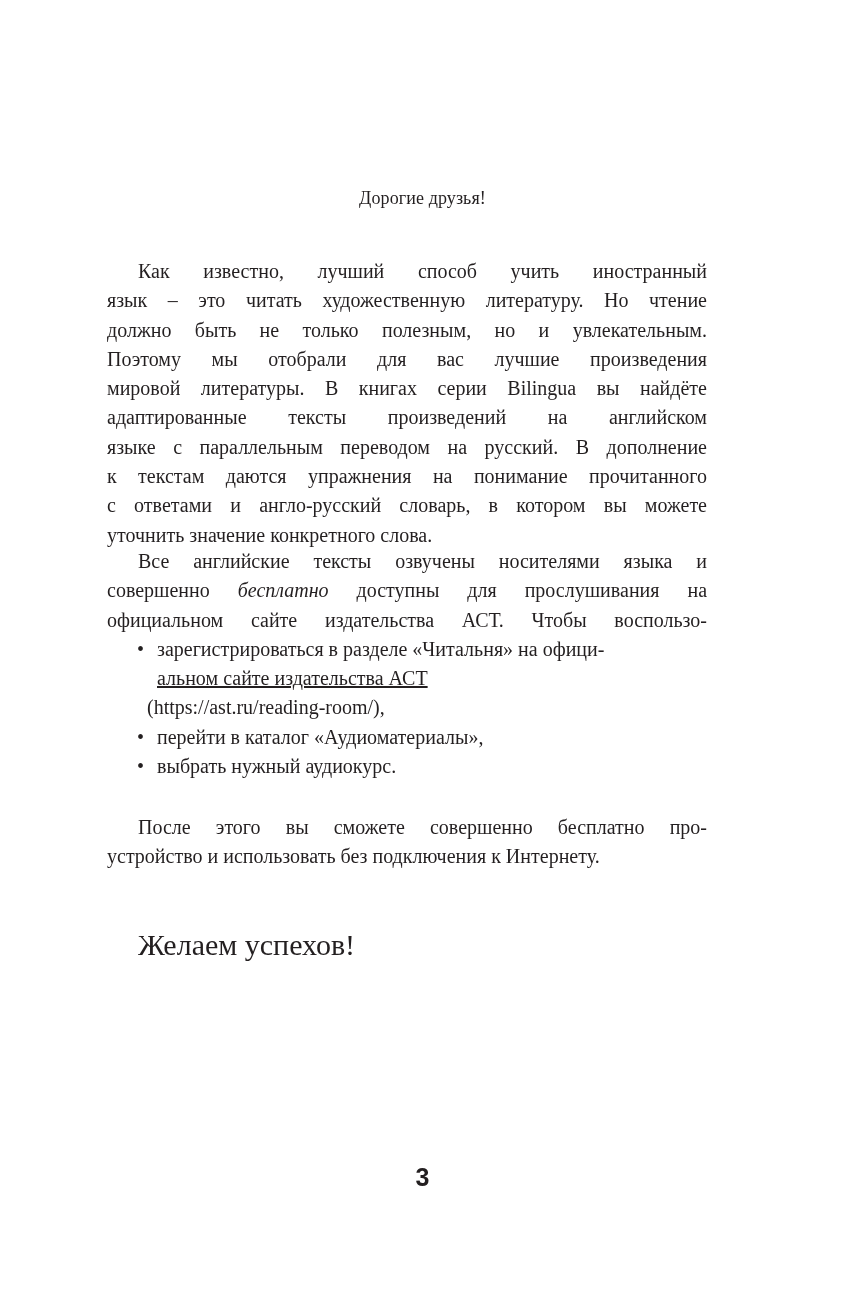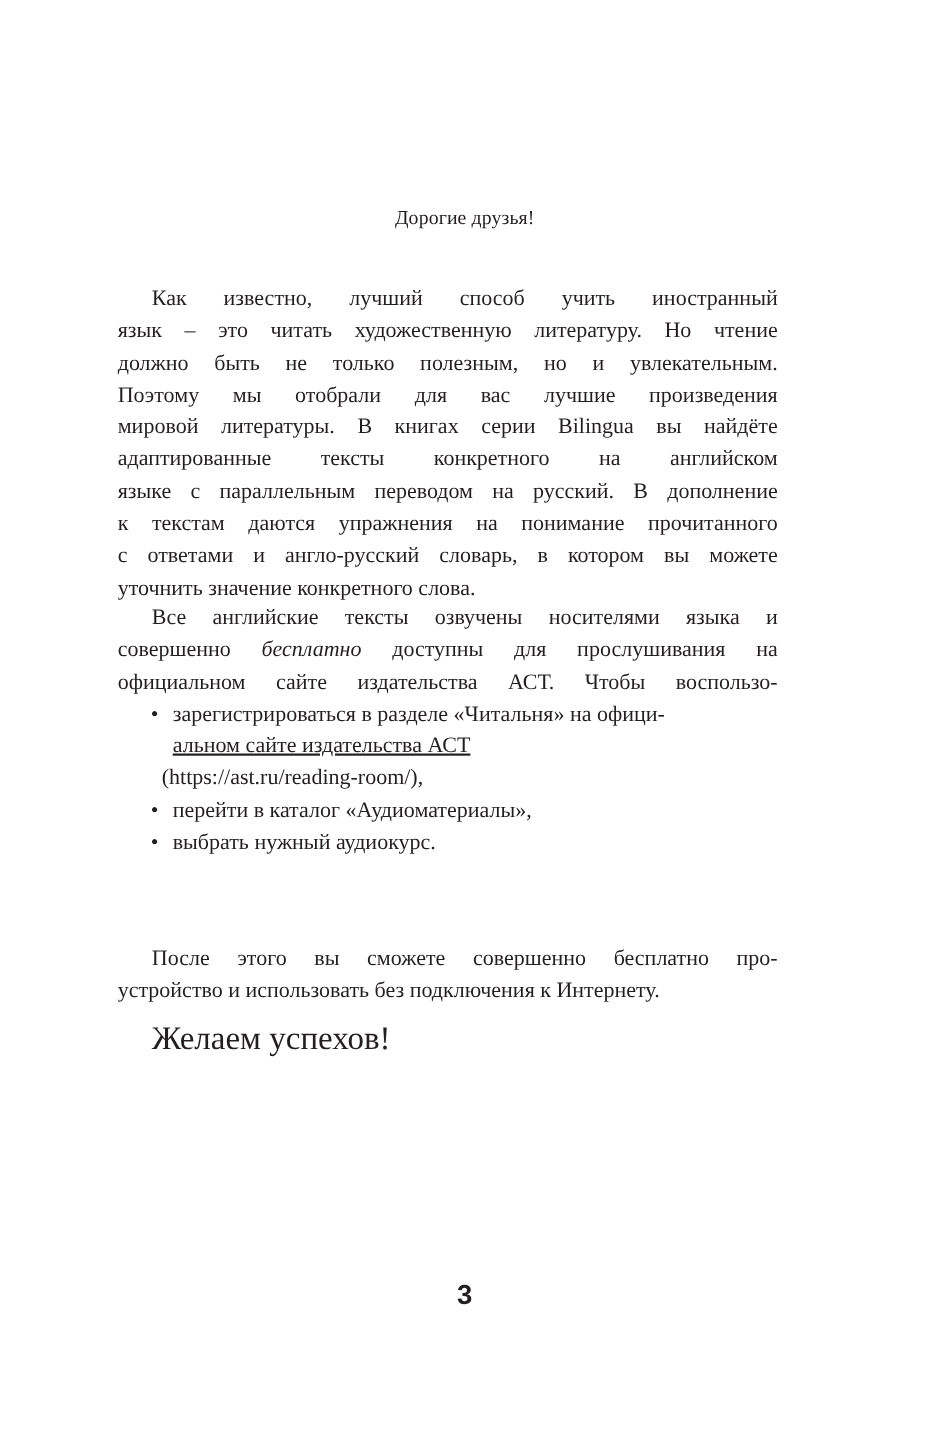--- a/index.html
+++ b/index.html
@@ -66,21 +66,21 @@
       text-decoration: underline;
     }
     .url-line {
       padding-left: 40px;
     }
     em {
       font-style: italic;
     }
     .p1 { top: 257px; }
     .p2 { top: 547px; }
-    .p3 { top: 813px; margin-top: 44px; }
+    .p3 { top: 813px; }
     .closing {
       position: absolute;
       top: 930px;
       left: 138px;
       font-size: 30px;
       line-height: 29.3px;
     }
     .page-number {
       position: absolute;
       top: 1163px;
@@ -98,21 +98,21 @@
 <div class="page">
 
   <h1 class="heading">Дорогие друзья!</h1>
 
   <div class="body-text p1">
     <span class="line justify indent">Как известно, лучший способ учить иностранный</span>
     <span class="line justify">язык – это читать художественную литературу. Но чтение</span>
     <span class="line justify">должно быть не только полезным, но и увлекательным.</span>
     <span class="line justify">Поэтому мы отобрали для вас лучшие произведения</span>
     <span class="line justify">мировой литературы. В книгах серии Bilingua вы найдёте</span>
-    <span class="line justify">адаптированные тексты конкретного на английском</span>
+    <span class="line justify">адаптированные тексты произведений на английском</span>
     <span class="line justify">языке с параллельным переводом на русский. В дополнение</span>
     <span class="line justify">к текстам даются упражнения на понимание прочитанного</span>
     <span class="line justify">с ответами и англо-русский словарь, в котором вы можете</span>
     <span class="line">уточнить значение конкретного слова.</span>
   </div>
 
   <div class="body-text p2">
     <span class="line justify indent">Все английские тексты озвучены носителями языка и</span>
     <span class="line justify"><span>совершенно </span><em>бесплатно</em><span> доступны для прослушивания на</span></span>
     <span class="line justify">официальном сайте издательства АСТ. Чтобы воспользо-</span>

